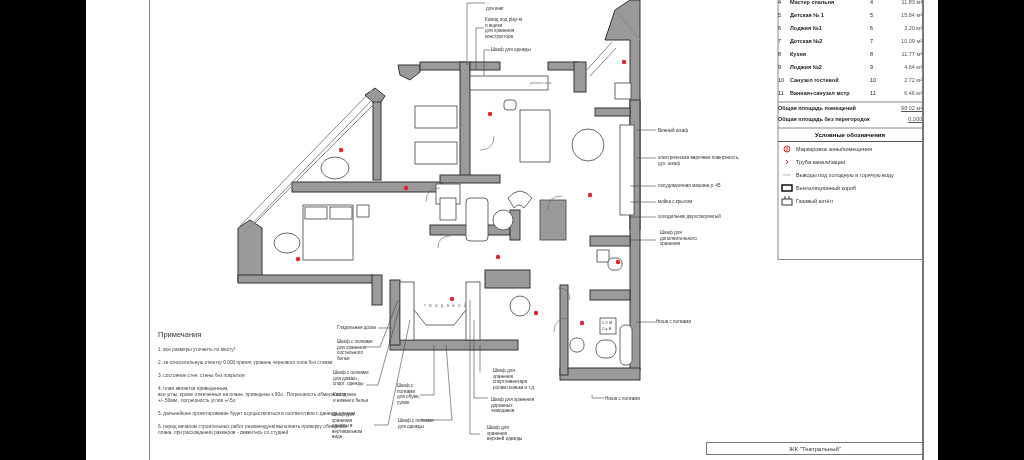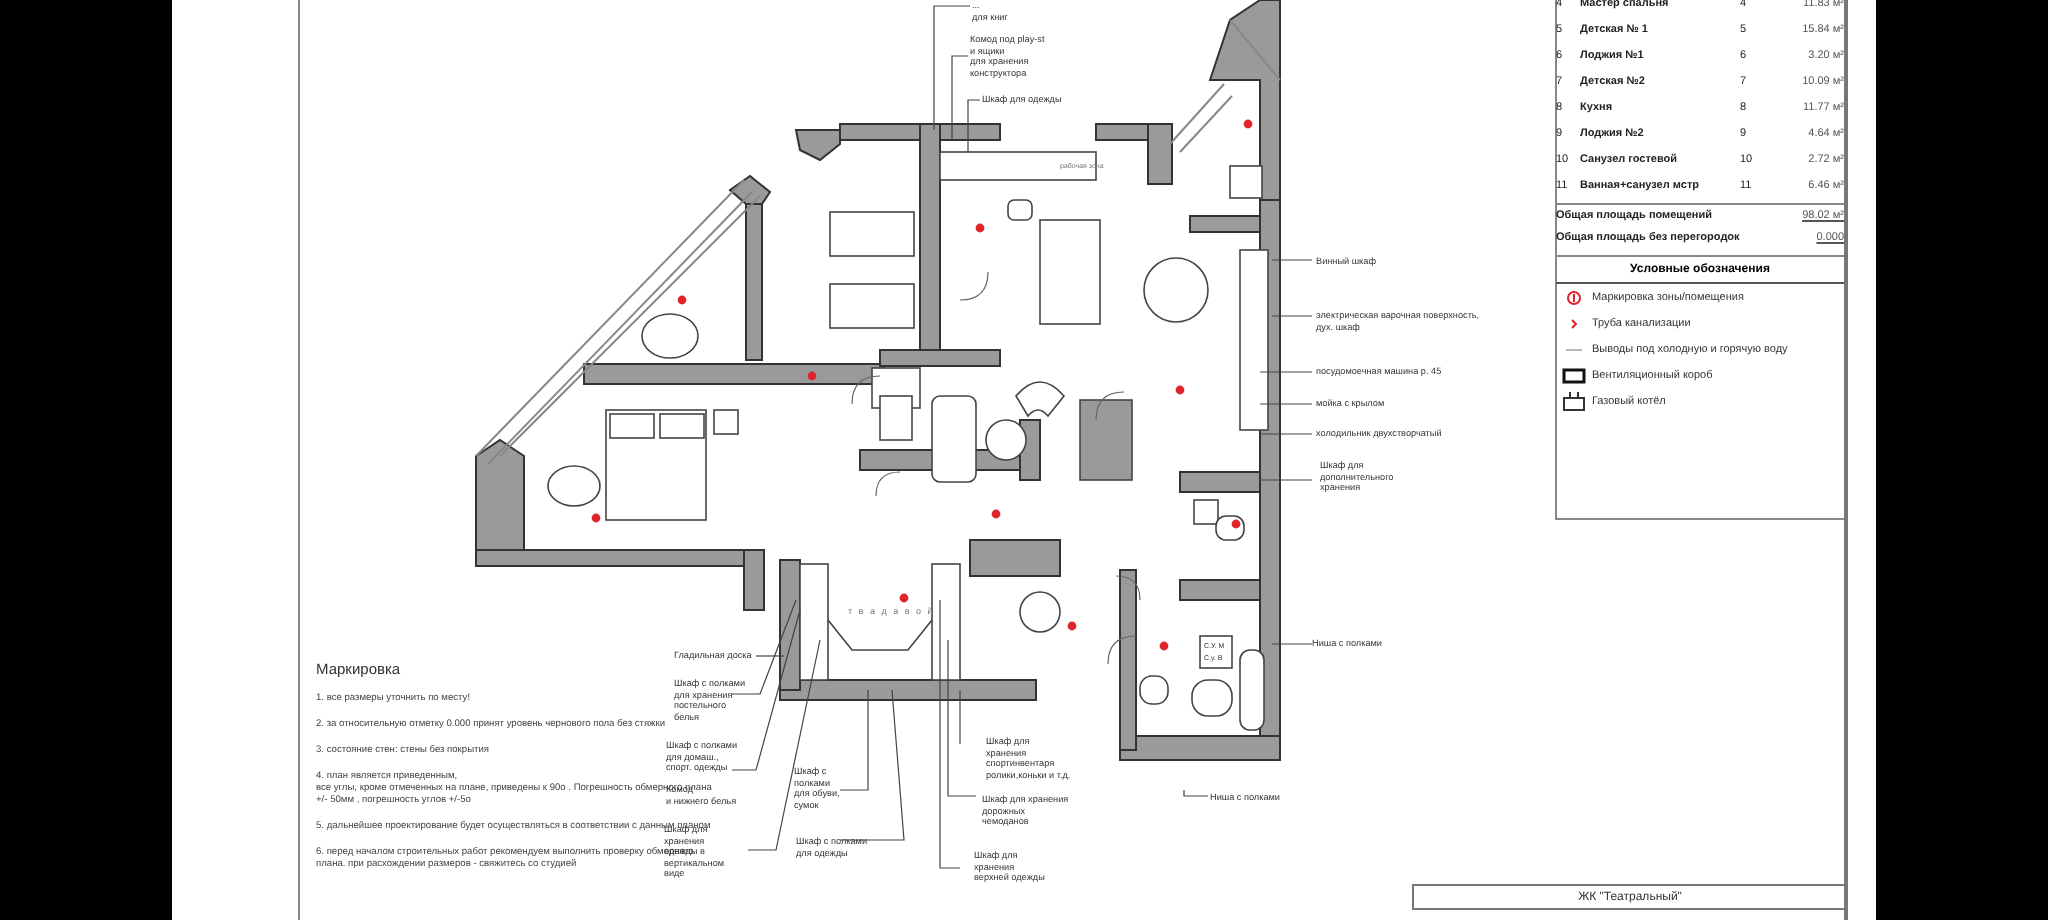--- a/index.html
+++ b/index.html
@@ -271,21 +271,21 @@
           <rect x="1" y="3" width="10" height="6" fill="none" stroke="#333"></rect>
           <line x1="4" y1="0" x2="4" y2="3" stroke="#333"></line>
           <line x1="8" y1="0" x2="8" y2="3" stroke="#333"></line>
         </svg>
       </span>
     <span>Газовый котёл</span>
   </div>
 </div>
 
 <div class="notes">
-  <h3>Маркировка</h3>
+  <h3>Примечания</h3>
   <p>1. все размеры уточнить по месту!</p>
   <p>2. за относительную отметку 0.000 принят уровень чернового пола без стяжки</p>
   <p>3. состояние стен: стены без покрытия</p>
   <p style="white-space:pre-line">4. план является приведенным,
 все углы, кроме отмеченных на плане, приведены к 90о . Погрешность обмерного плана +/- 50мм , погрешность углов +/-5о</p>
   <p>5. дальнейшее проектирование будет осуществляться в соответствии с данным планом</p>
   <p>6. перед началом строительных работ рекомендуем выполнить проверку обмерного плана. при расхождении размеров - свяжитесь со студией</p>
 </div>
 
 <div class="txt" style="left:424px;top:303px;font-size:4.5px;letter-spacing:1px;color:#777">т в а д а в о й</div>

